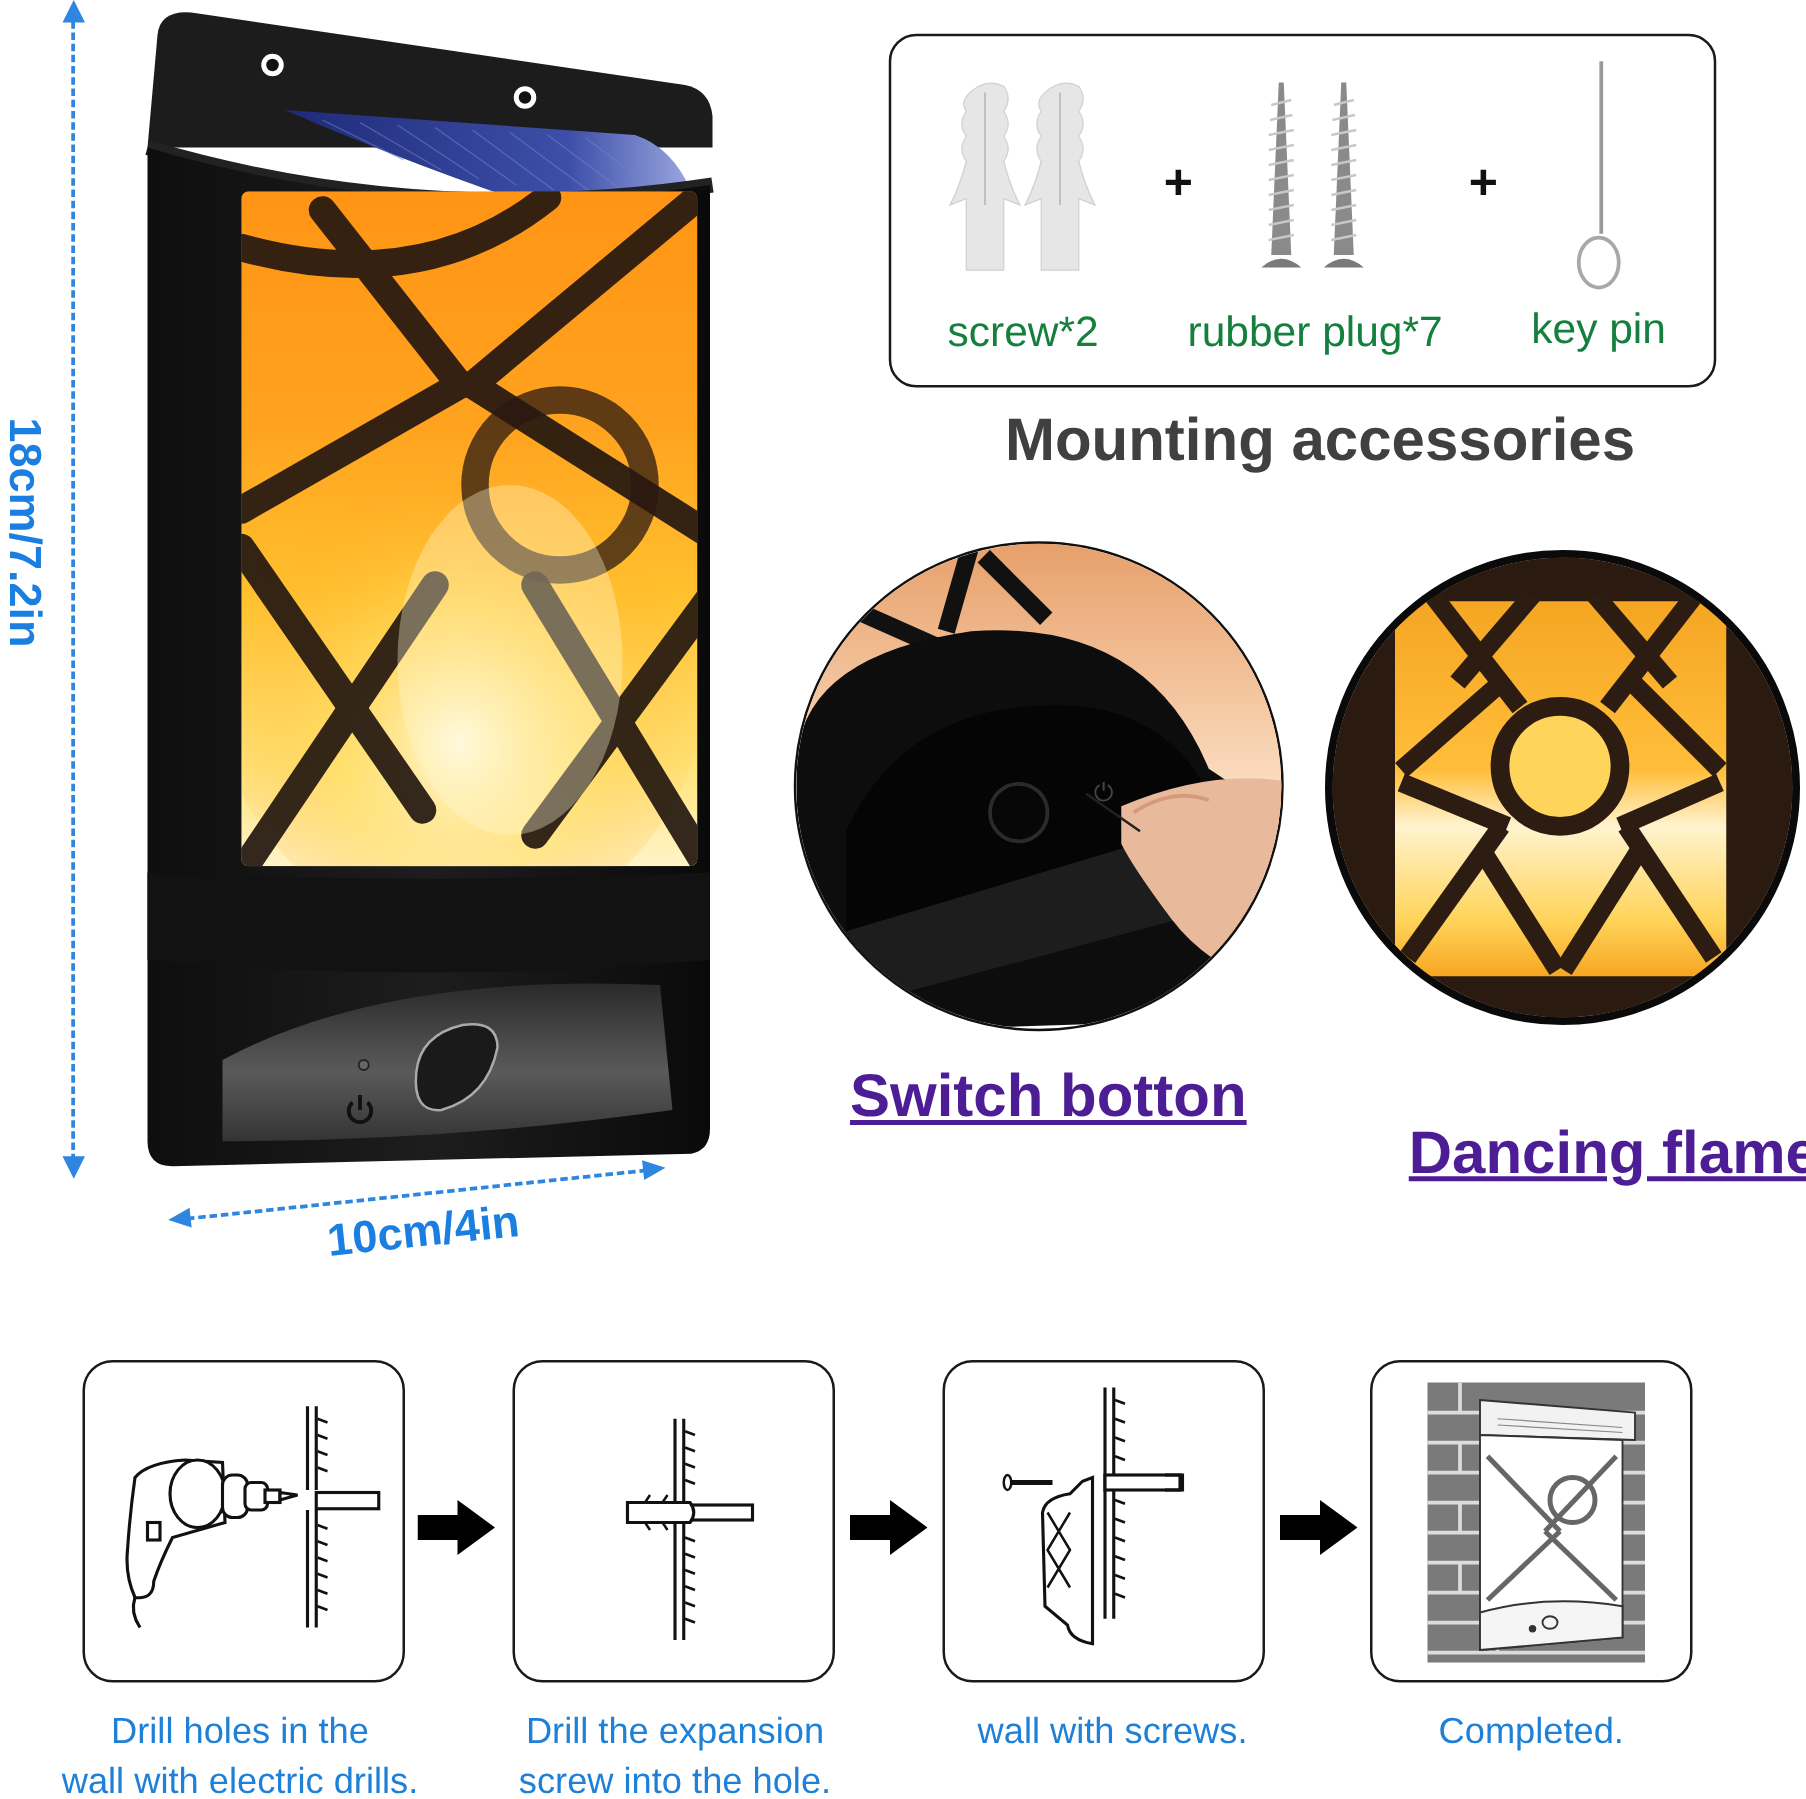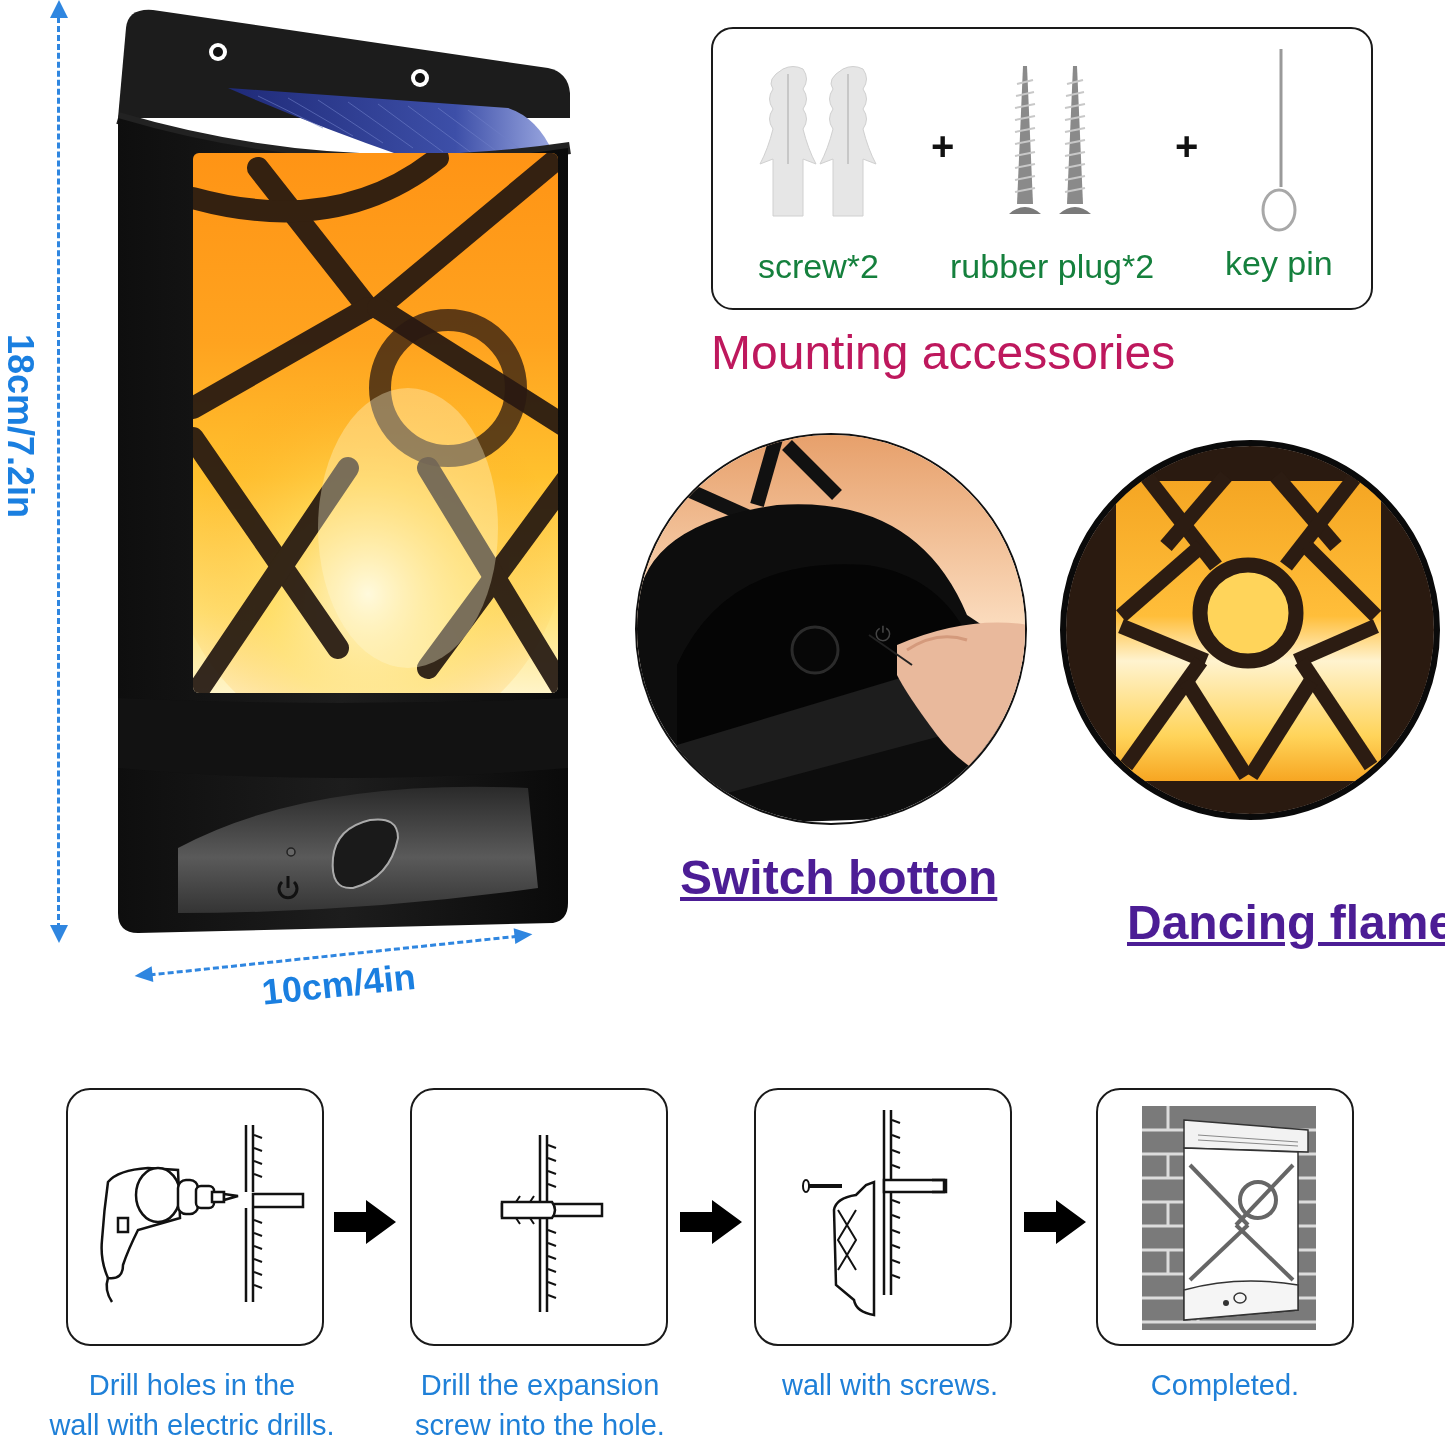--- a/index.html
+++ b/index.html
@@ -19,21 +19,21 @@
   .dim-h-arrow-r { left: 382px; top: 38px; width: 0; height: 0; border-top: 8px solid transparent; border-bottom: 8px solid transparent; border-left: 18px solid #2f86e0; }
   .dim-h-label { left: 125px; top: 55px; font-size: 36px; font-weight: bold; color: #1a7fe0; white-space: nowrap; }
 
   
   .lamp { left: 108px; top: 8px; width: 470px; height: 930px; }
 
   
   .acc-box { left: 711px; top: 27px; width: 662px; height: 283px; border: 2px solid #1a1a1a; border-radius: 22px; background: #fff; }
   .acc-plus { position: absolute; font-size: 40px; font-weight: bold; color: #111; }
   .acc-label { position: absolute; font-size: 34px; color: #15803d; white-space: nowrap; }
-  .acc-title { left: 711px; top: 325px; width: 690px; font-size: 48px; font-weight: normal; color: #be185d; white-space: nowrap; }
+  .acc-title { left: 711px; top: 325px; width: 690px; text-align: center; font-size: 48px; font-weight: bold; color: #404040; white-space: nowrap; }
 
   
   .feat-circle { position: absolute; border-radius: 50%; overflow: hidden; }
   .feat-label { position: absolute; font-size: 48px; font-weight: bold; color: #4c1d95; white-space: nowrap; text-decoration: underline; }
 
   
   .step-box { position: absolute; top: 1088px; width: 258px; height: 258px; border: 2px solid #1a1a1a; border-radius: 24px; background: #fff; overflow: hidden; }
   .step-arrow { position: absolute; top: 1200px; width: 62px; height: 44px; }
   .step-caption { position: absolute; top: 1365px; width: 330px; text-align: center; font-size: 29px; line-height: 40px; color: #1f80d8; }
 </style>
@@ -184,21 +184,21 @@
       <path d="M56 150 Q72 136 88 150 Z" fill="#7a7a7a"></path>
     </g>
   </svg>
   <div class="acc-plus" style="left:462px;top:95px;">+</div>
 
   <svg class="abs" style="left:540px;top:18px;" width="50" height="190" viewBox="0 0 50 190">
     <line x1="28" y1="2" x2="28" y2="140" stroke="#9a9a9a" stroke-width="3"></line>
     <ellipse cx="26" cy="163" rx="16" ry="20" fill="none" stroke="#a8a8a8" stroke-width="3"></ellipse>
   </svg>
   <div class="acc-label" style="left:45px;top:218px;">screw*2</div>
-  <div class="acc-label" style="left:237px;top:218px;">rubber plug*2</div>
+  <div class="acc-label" style="left:237px;top:218px;">rubber plug*7</div>
   <div class="acc-label" style="left:512px;top:215px;">key pin</div>
 </div>
 <div class="abs acc-title">Mounting accessories</div>
 
 <div class="feat-circle" style="left:635px;top:433px;width:392px;height:392px;border:2px solid #111;background:#fff;">
   <svg width="392" height="392" viewBox="0 0 392 392">
     <defs>
       <linearGradient id="swFlame" x1="0" y1="0" x2="0" y2="1">
         <stop offset="0" stop-color="#e7a06b"></stop>
           <stop offset="1" stop-color="#ffe8cf"></stop>

